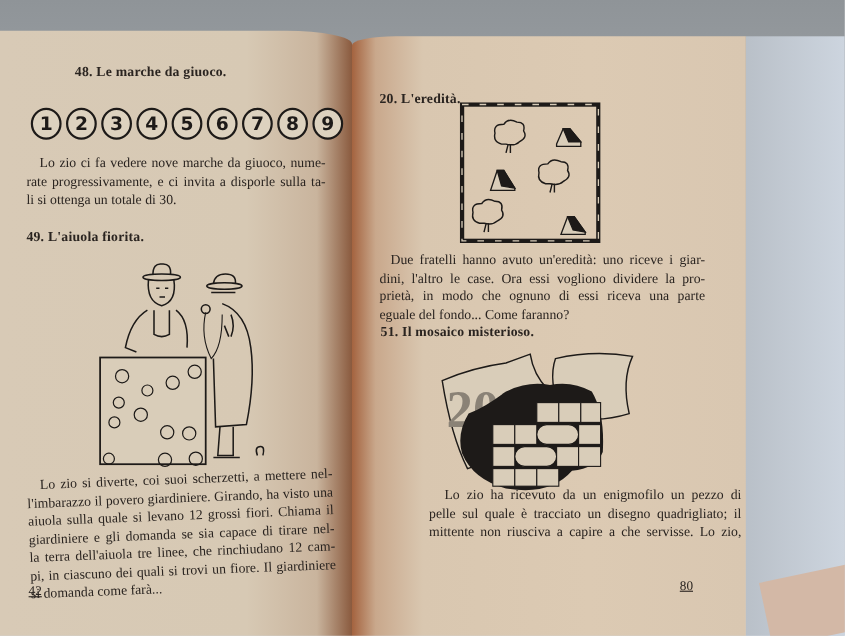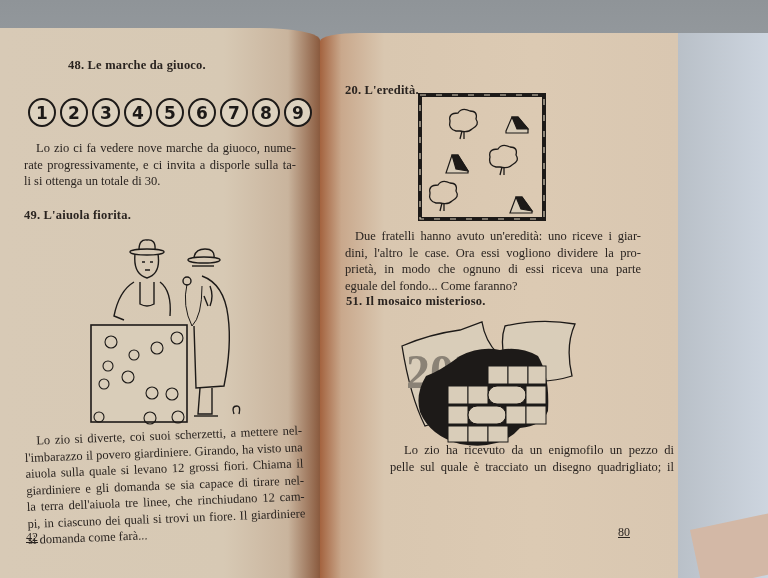--- a/index.html
+++ b/index.html
@@ -202,15 +202,16 @@
       <rect x="136" y="90" width="20" height="18"></rect>
     <rect x="58" y="110" width="20" height="16"></rect>
       <rect x="78" y="110" width="20" height="16"></rect>
       <rect x="98" y="110" width="20" height="16"></rect>
   </g>
 </svg>
 
 <div class="para" style="left:350px; top:442px; width:284px;margin-left:40px;">
   <span style="text-indent:14px;">Lo zio ha ricevuto da un enigmofilo un pezzo di</span>
   <span>pelle sul quale è tracciato un disegno quadrigliato; il</span>
+  <span>mittente non riusciva a capire a che servisse. Lo zio,</span>
 </div>
 
 <div class="pageno" style="left:618px; top:525px;">80</div>
 
 </body></html>

